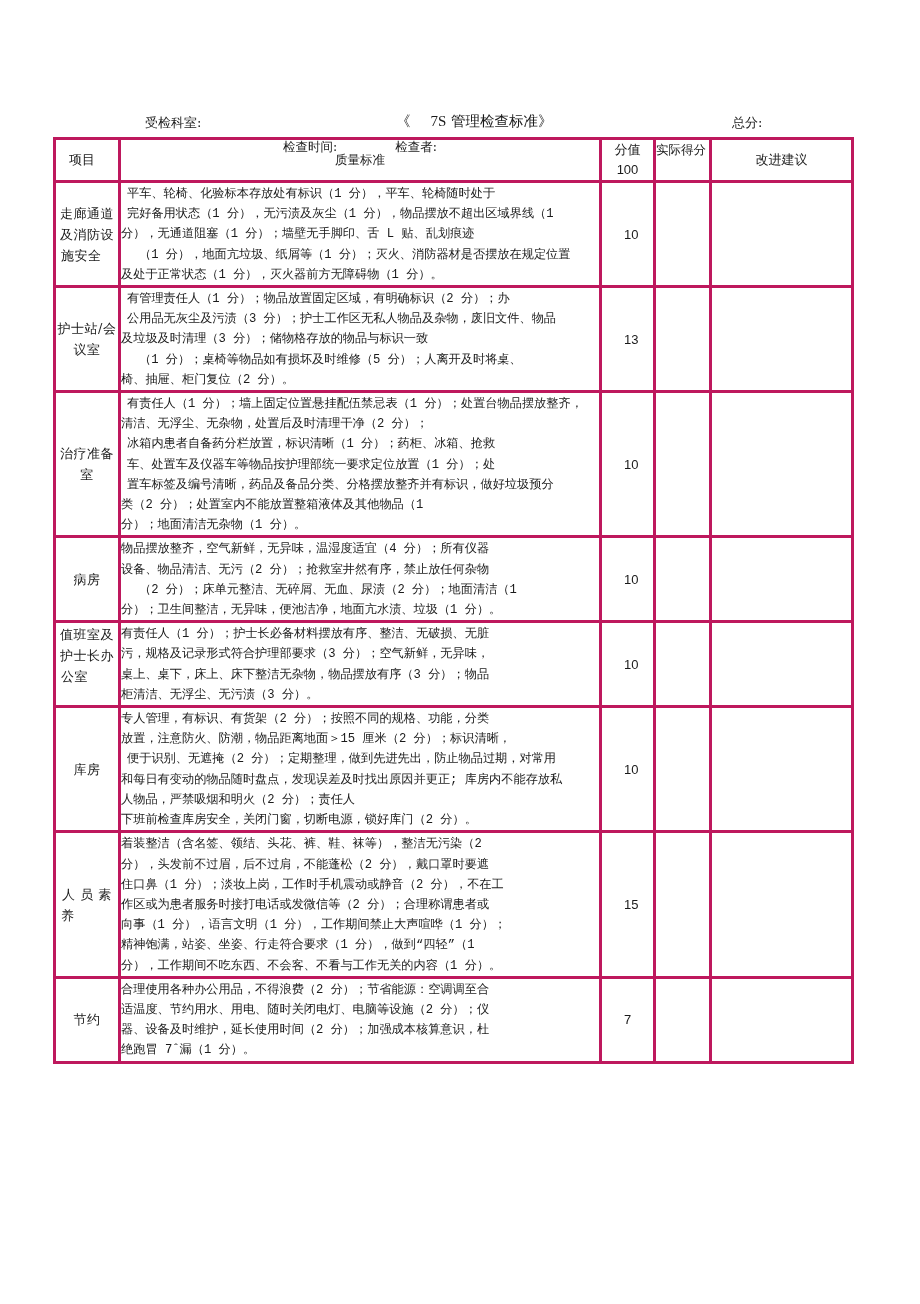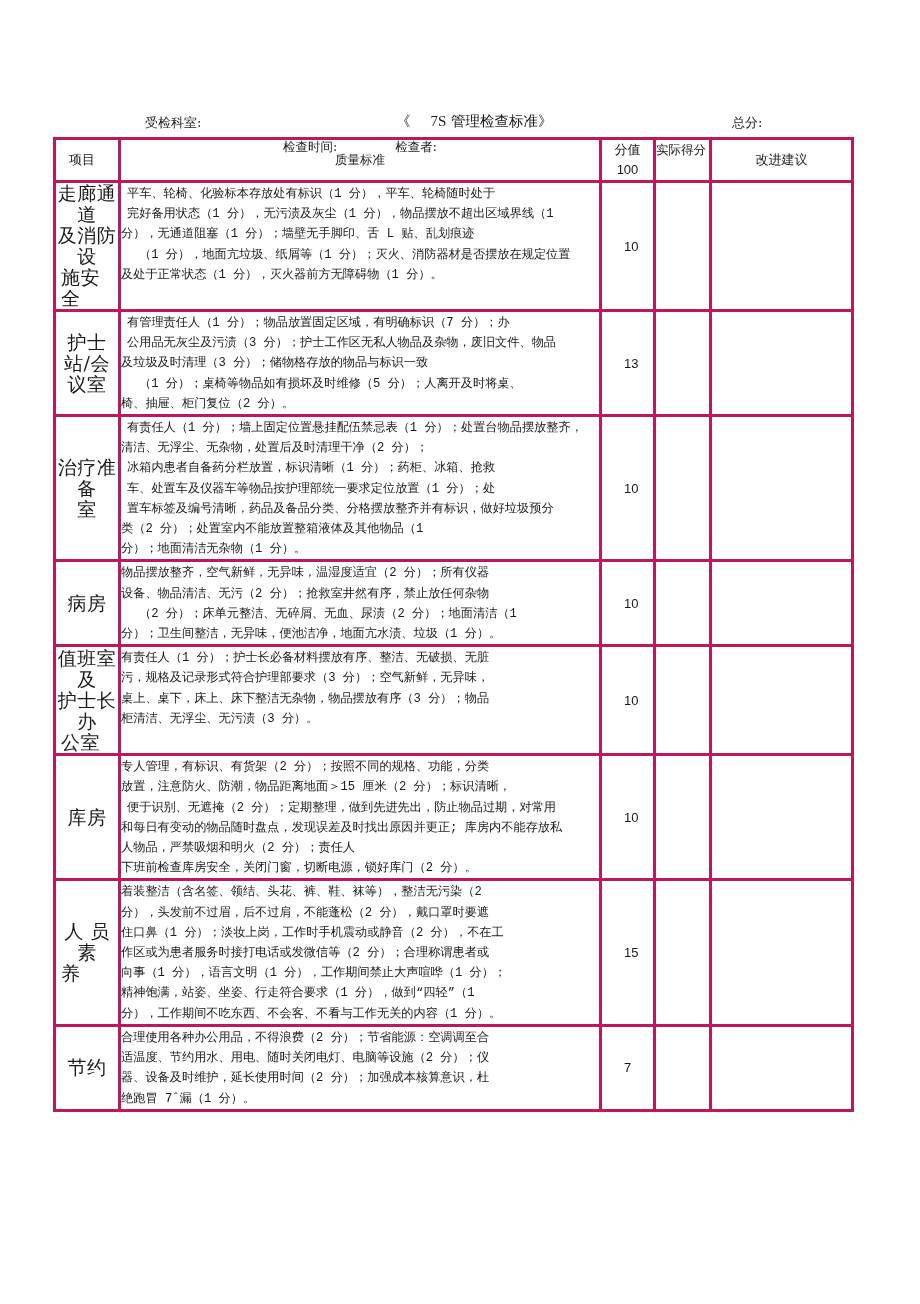--- a/index.html
+++ b/index.html
@@ -95,21 +95,21 @@
     vertical-align: top !important;
     padding-top: 2px !important;
     white-space: nowrap;
   }
   .hdr-sugg {
     font-size: 13px;
     text-align: center;
   }
 
   .item-cell {
-    font-size: 19px;
+    font-size: 13px;
     line-height: 21px;
     text-align: center;
     letter-spacing: 0.5px;
   }
   .std-cell {
     font-size: 12.2px;
     line-height: 20.2px;
     text-align: left;
     vertical-align: top !important;
     padding-top: 1px !important;
@@ -178,21 +178,21 @@
       <td class="empty-cell"></td>
     </tr>
 
 
     <tr style="height:100px">
       <td class="item-cell">
         <div>护士站/会</div>
         <div>议室</div>
       </td>
       <td class="std-cell">
-        <span class="ln i1">有管理责任人（1 分）；物品放置固定区域，有明确标识（7 分）；办</span>
+        <span class="ln i1">有管理责任人（1 分）；物品放置固定区域，有明确标识（2 分）；办</span>
         <span class="ln i1">公用品无灰尘及污渍（3 分）；护士工作区无私人物品及杂物，废旧文件、物品</span>
         <span class="ln">及垃圾及时清理（3 分）；储物格存放的物品与标识一致</span>
         <span class="ln i2">（1 分）；桌椅等物品如有损坏及时维修（5 分）；人离开及时将桌、</span>
         <span class="ln">椅、抽屉、柜门复位（2 分）。</span>
       </td>
       <td class="score-cell">13</td>
       <td class="empty-cell"></td>
       <td class="empty-cell"></td>
     </tr>
 
@@ -213,21 +213,21 @@
       <td class="score-cell">10</td>
       <td class="empty-cell"></td>
       <td class="empty-cell"></td>
     </tr>
 
     <tr style="height:82px">
       <td class="item-cell">
         <div>病房</div>
       </td>
       <td class="std-cell">
-        <span class="ln">物品摆放整齐，空气新鲜，无异味，温湿度适宜（2 分）；所有仪器</span>
+        <span class="ln">物品摆放整齐，空气新鲜，无异味，温湿度适宜（4 分）；所有仪器</span>
         <span class="ln">设备、物品清洁、无污（2 分）；抢救室井然有序，禁止放任何杂物</span>
         <span class="ln i2">（2 分）；床单元整洁、无碎屑、无血、尿渍（2 分）；地面清洁（1</span>
         <span class="ln">分）；卫生间整洁，无异味，便池洁净，地面亢水渍、垃圾（1 分）。</span>
       </td>
       <td class="score-cell">10</td>
       <td class="empty-cell"></td>
       <td class="empty-cell"></td>
     </tr>
 
     <tr style="height:81px">

